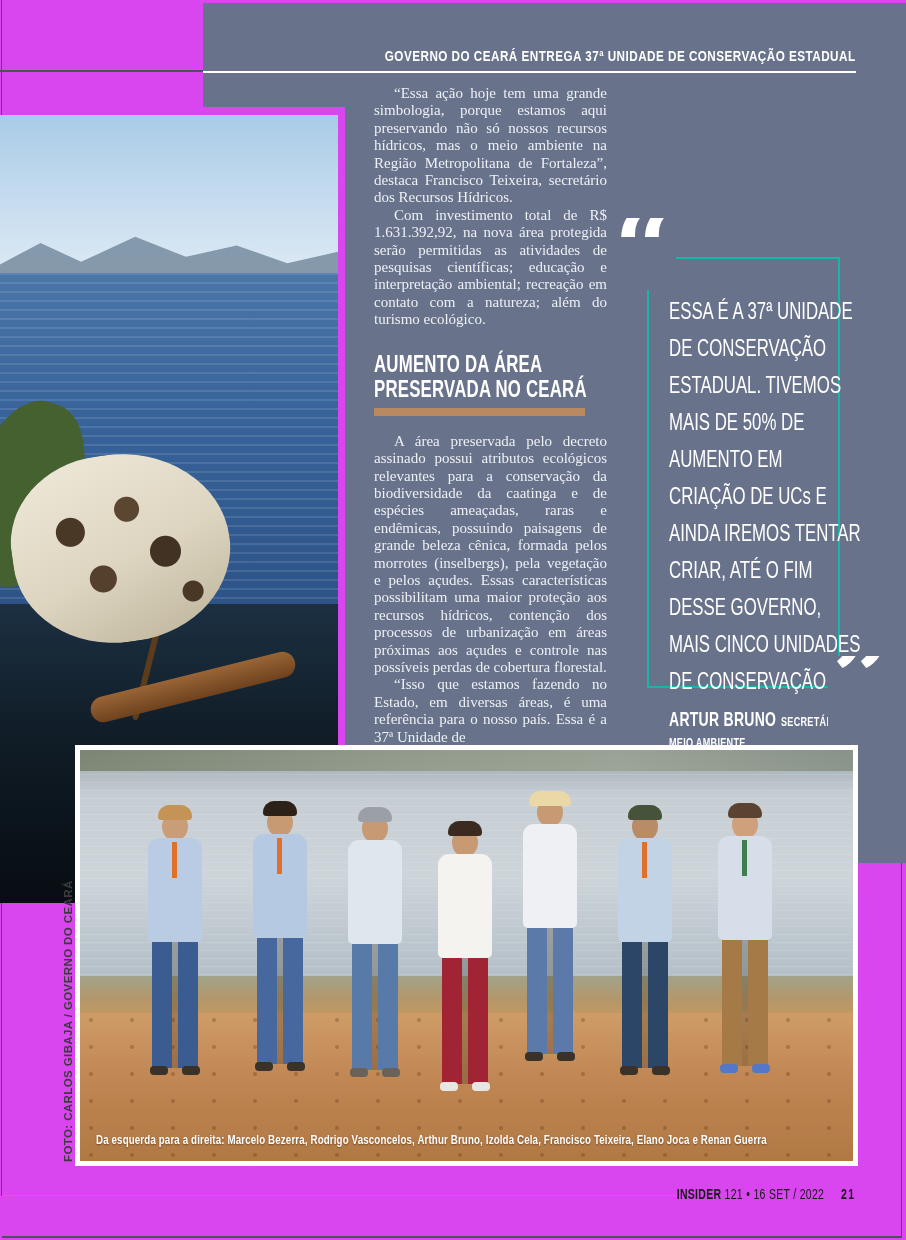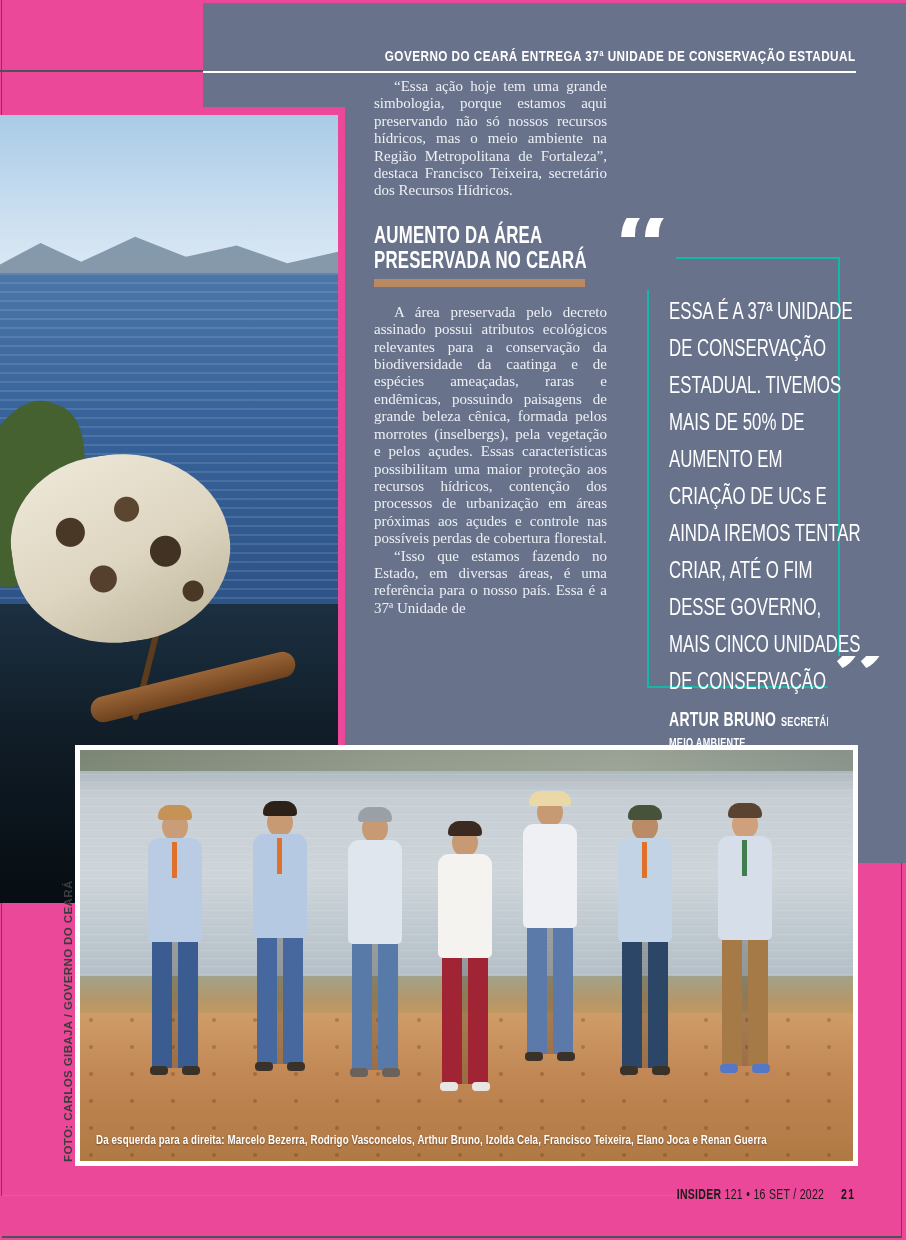--- a/index.html
+++ b/index.html
@@ -1,19 +1,19 @@
 <!DOCTYPE html>
 <html><head>
 <meta charset="utf-8">
 <style>
   * { margin:0; padding:0; box-sizing:border-box; }
   html,body { background:#e9e9e9; }
   .page {
     position:relative; width:906px; height:1240px; margin:0 auto;
-    background:#ec4899; overflow:hidden;
+    background:#d946ef; overflow:hidden;
     font-family:"Liberation Sans", sans-serif;
     padding-left:42px;
   }
   
   .rule { position:absolute; background:#4d5159; }
   .rule-left   { left:1px;  top:0; width:1px; height:1196px; }
   .rule-right  { left:901px; top:860px; width:1px; height:377px; }
   .rule-bottom { left:2px; top:1236px; width:900px; height:2px; }
   .rule-headerleft { left:0; top:70px; width:203px; height:2px; }
   .rule-footer { left:2px; top:1195px; width:675px; height:1px; background:#8a8d92; }
@@ -27,21 +27,21 @@
     transform:scaleX(.78); transform-origin:100% 0;
   }
   .gray-main { position:absolute; left:345px; top:107px; width:561px; height:756px; background:#68728a; }
 
   
   .col {
     position:absolute; color:#edf0f5;
     font-family:"Liberation Serif", serif; font-size:15px; line-height:17.4px;
     text-align:justify;
   }
-  .col-1 { left:374px; top:78px;  width:233px; }
+  .col-1 { left:374px; top:85px;  width:233px; }
   .col-2 { left:623px; top:96px;  width:235px; }
   .para { text-indent:20px; }
   .section-heading {
     margin-top:22px; color:#ffffff; font-weight:700;
     font-family:"Liberation Sans", sans-serif; font-size:24px; line-height:25px;
     letter-spacing:.3px; white-space:nowrap;
     transform:scaleX(.70); transform-origin:0 0;
   }
   .heading-bar { width:211px; height:8px; background:#b98a62; margin:7px 0 17px 0; }
   .end-dot {
@@ -178,20 +178,21 @@
     <div class="lk-water"></div>
     <div class="lk-deep"></div>
     <div class="lk-arm"></div>
     <div class="lk-stick"></div>
     <div class="lk-sack"></div>
     <div class="lk-log"></div>
   </div>
 
   <div class="col col-1">
     <p class="para">“Essa ação hoje tem uma grande simbologia, porque estamos aqui preservando não só nossos recursos hídricos, mas o meio ambiente na Região Metropolitana de Fortaleza”, destaca Francisco Teixeira, secretário dos Recursos Hídricos.</p>
+    <p class="para">Com investimento total de R$ 1.631.392,92, na nova área protegida serão permitidas as atividades de pesquisas científicas; educação e interpretação ambiental; recreação em contato com a natureza; além do turismo ecológico.</p>
     <div class="section-heading">
       <div>AUMENTO DA ÁREA</div>
       <div>PRESERVADA NO CEARÁ</div>
     </div>
     <div class="heading-bar"></div>
     <p class="para">A área preservada pelo decreto assinado possui atributos ecológicos relevantes para a conservação da biodiversidade da caatinga e de espécies ameaçadas, raras e endêmicas, possuindo paisagens de grande beleza cênica, formada pelos morrotes (inselbergs), pela vegetação e pelos açudes. Essas características possibilitam uma maior proteção aos recursos hídricos, contenção dos processos de urbanização em áreas próximas aos açudes e controle nas possíveis perdas de cobertura florestal.</p>
     <p class="para">“Isso que estamos fazendo no Estado, em diversas áreas, é uma referência para o nosso país. Essa é a 37ª Unidade de</p>
   </div>
 
 

